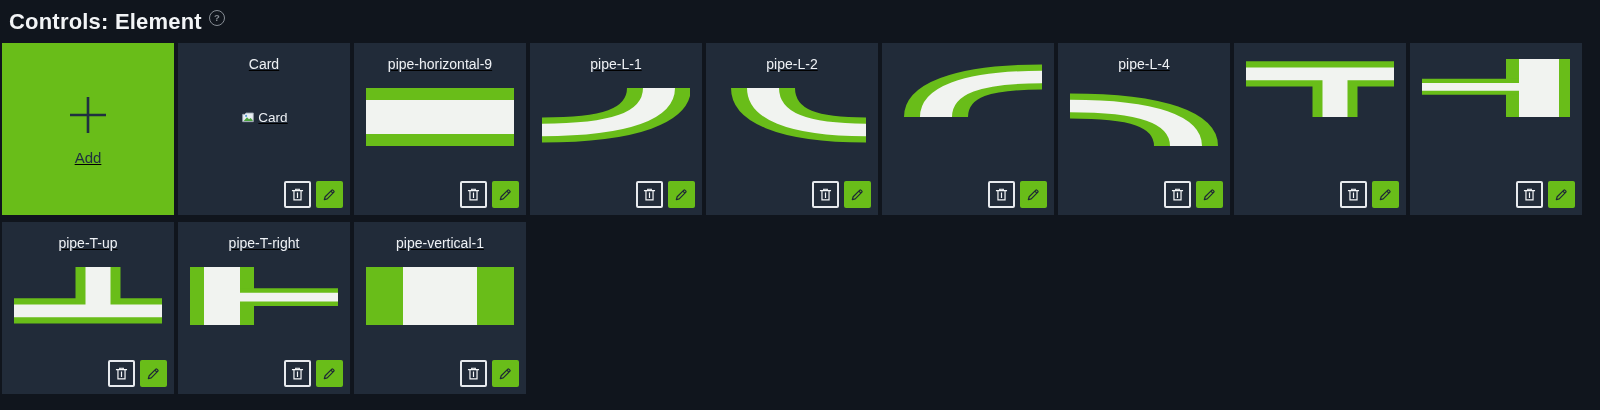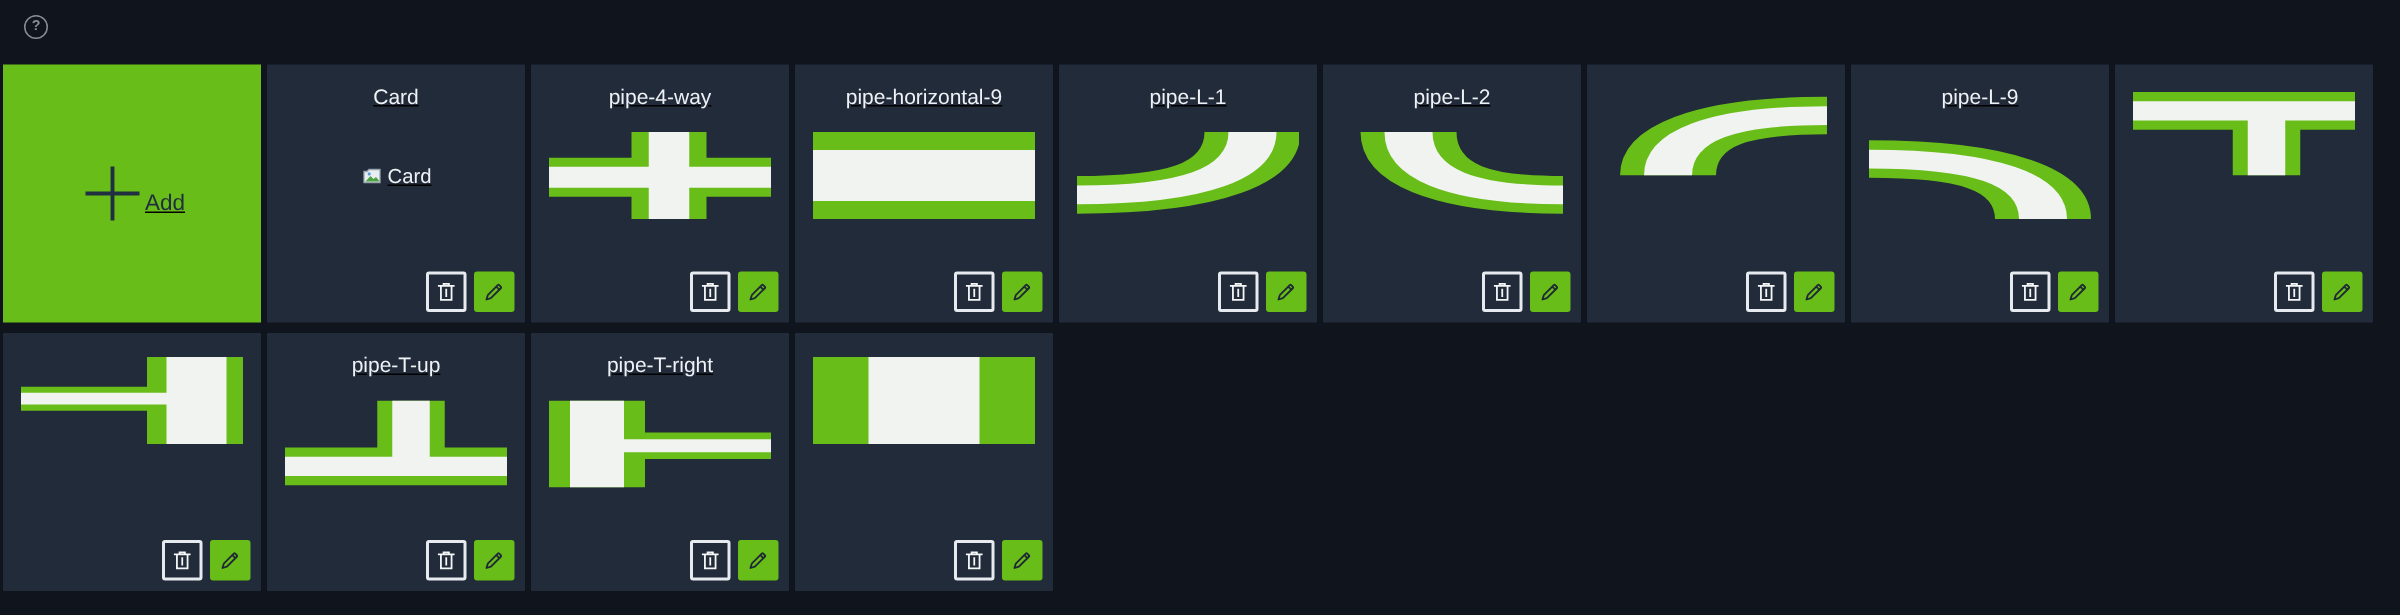--- a/index.html
+++ b/index.html
@@ -78,34 +78,35 @@
   .btn.del{
     background:transparent;
     border:2px solid #e7eaee;
   }
   .btn.edit{
     background:var(--green,#69bd19);
     border:none;
   }
   .add-card{
     background:var(--green,#69bd19);
-    display:flex;flex-direction:row;
+    display:flex;flex-direction:column;
     align-items:center;justify-content:center;
     cursor:pointer;
   }
   .add-label{
     margin-top:12px;
     font-size:15px;
     color:#203040;
   }
 </style>
 </head>
 <body>
 
 <div class="header">
+  <h1 class="page-title">Controls: Element</h1>
   <span class="help">?</span>
 </div>
 
 <div class="grid">
   <div class="card add-card">
     <svg width="44" height="44" viewBox="0 0 44 44">
       <path d="M22 4 V40 M4 22 H40" stroke="#203040" stroke-width="2.6" fill="none"></path>
     </svg>
     <div class="add-label">Add</div>
   </div>
@@ -129,46 +130,20 @@
       </button>
       <button class="btn edit">
         <svg width="17" height="17" viewBox="0 0 24 24" fill="none" stroke="#1e2836" stroke-width="1.7" stroke-linejoin="round">
           <path d="M4.7 19.3l1.2-4.1 9.4-9.4a1 1 0 0 1 1.4 0l1.5 1.5a1 1 0 0 1 0 1.4l-9.4 9.4-4.1 1.2z"></path>
           <path d="M13.9 7.2l2.9 2.9"></path>
         </svg>
       </button>
     </div>
   </div>
     <div class="card">
-    <div class="card-title">pipe-4-way</div>
-    <div class="card-img">
-        <svg viewBox="0 0 148 58" preserveAspectRatio="none" class="pipe">
-          <g transform="scale(1,0.39189)">
-            <path d="M0,77 H148" fill="none" stroke="#69bd19" stroke-width="66"></path>
-            <path d="M80,0 V148" fill="none" stroke="#69bd19" stroke-width="50"></path>
-            <path d="M0,77 H148" fill="none" stroke="#f1f3f0" stroke-width="36"></path>
-            <path d="M80,0 V148" fill="none" stroke="#f1f3f0" stroke-width="27"></path>
-          </g>
-        </svg>
-      </div>
-    <div class="card-actions">
-      <button class="btn del">
-        <svg width="17" height="17" viewBox="0 0 24 24" fill="none" stroke="#f4f6f8" stroke-width="1.7" stroke-linecap="square">
-          <path d="M5 6.5h14 M9.5 6.5V4.6h5v1.9 M7 6.5v13.2h10V6.5 M12 10v6.2"></path>
-        </svg>
-      </button>
-      <button class="btn edit">
-        <svg width="17" height="17" viewBox="0 0 24 24" fill="none" stroke="#1e2836" stroke-width="1.7" stroke-linejoin="round">
-          <path d="M4.7 19.3l1.2-4.1 9.4-9.4a1 1 0 0 1 1.4 0l1.5 1.5a1 1 0 0 1 0 1.4l-9.4 9.4-4.1 1.2z"></path>
-          <path d="M13.9 7.2l2.9 2.9"></path>
-        </svg>
-      </button>
-    </div>
-  </div>
-    <div class="card">
     <div class="card-title">pipe-horizontal-9</div>
     <div class="card-img">
         <svg viewBox="0 0 148 58" preserveAspectRatio="none" class="pipe">
           <g transform="scale(1,0.39189)">
             <path d="M0,74 H148" fill="none" stroke="#69bd19" stroke-width="148"></path>
             <path d="M0,74 H148" fill="none" stroke="#f1f3f0" stroke-width="87"></path>
           </g>
         </svg>
       </div>
     <div class="card-actions">
@@ -250,21 +225,21 @@
       </button>
       <button class="btn edit">
         <svg width="17" height="17" viewBox="0 0 24 24" fill="none" stroke="#1e2836" stroke-width="1.7" stroke-linejoin="round">
           <path d="M4.7 19.3l1.2-4.1 9.4-9.4a1 1 0 0 1 1.4 0l1.5 1.5a1 1 0 0 1 0 1.4l-9.4 9.4-4.1 1.2z"></path>
           <path d="M13.9 7.2l2.9 2.9"></path>
         </svg>
       </button>
     </div>
   </div>
     <div class="card">
-    <div class="card-title">pipe-L-9</div>
+    <div class="card-title">pipe-L-4</div>
     <div class="card-img">
         <svg viewBox="0 0 148 58" preserveAspectRatio="none" class="pipe">
           <g transform="scale(1,0.39189)">
             <path d="M0,46 Q116,46 116,148" fill="none" stroke="#69bd19" stroke-width="64"></path>
             <path d="M0,46 Q116,46 116,148" fill="none" stroke="#f1f3f0" stroke-width="32"></path>
           </g>
         </svg>
       </div>
     <div class="card-actions">
       <button class="btn del">
@@ -376,20 +351,21 @@
       </button>
       <button class="btn edit">
         <svg width="17" height="17" viewBox="0 0 24 24" fill="none" stroke="#1e2836" stroke-width="1.7" stroke-linejoin="round">
           <path d="M4.7 19.3l1.2-4.1 9.4-9.4a1 1 0 0 1 1.4 0l1.5 1.5a1 1 0 0 1 0 1.4l-9.4 9.4-4.1 1.2z"></path>
           <path d="M13.9 7.2l2.9 2.9"></path>
         </svg>
       </button>
     </div>
   </div>
     <div class="card">
+    <div class="card-title">pipe-vertical-1</div>
     <div class="card-img">
         <svg viewBox="0 0 148 58" preserveAspectRatio="none" class="pipe">
           <g transform="scale(1,0.39189)">
             <path d="M74,0 V148" fill="none" stroke="#69bd19" stroke-width="148"></path>
             <path d="M74,0 V148" fill="none" stroke="#f1f3f0" stroke-width="74"></path>
           </g>
         </svg>
       </div>
     <div class="card-actions">
       <button class="btn del">

